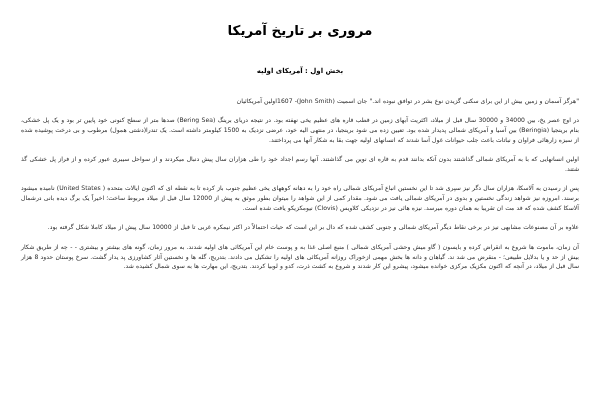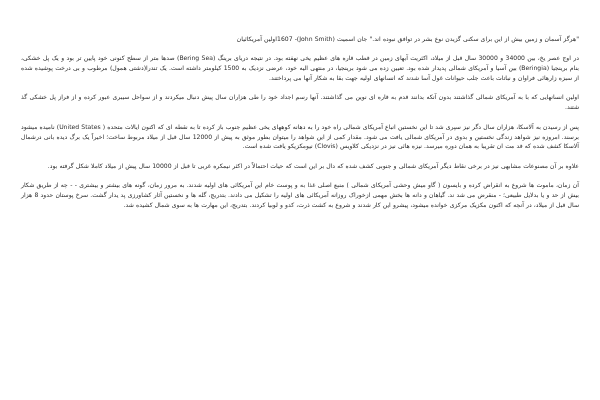--- a/index.html
+++ b/index.html
@@ -59,21 +59,23 @@
   }
   .quote-para {
     margin-bottom: 11px;
   }
 </style>
 </head>
 <body>
 
 <div class="page">
 
+  <h1 class="doc-title">مروری بر تاریخ آمریکا</h1>
 
+  <h2 class="section-heading">بخش اول : آمریکای اولیه</h2>
 
   <div class="body-block">
     <p class="para quote-para">"هرگز آسمان و زمین بیش از این برای سکنی گزیدن نوع بشر در توافق نبوده اند." جان اسمیت (John Smith)- 1607اولین آمریکائیان</p>
     <p class="para">در اوج عصر یخ، بین 34000 و 30000 سال قبل از میلاد، اکثریت آبهای زمین در قطب قاره های عظیم یخی نهفته بود. در نتیجه دریای برینگ (Bering Sea) صدها متر از سطح کنونی خود پایین تر بود و یک پل خشکی، بنام برینجیا (Beringia) بین آسیا و آمریکای شمالی پدیدار شده بود. تعیین زده می شود برینجیا، در منتهی الیه خود، عرضی نزدیک به 1500 کیلومتر داشته است. یک تندرا(دشتی همول) مرطوب و بی درخت پوشیده شده از سبزه زارهائی فراوان و نباتات باعث جلب حیوانات غول آسا شدند که انسانهای اولیه جهت بقا به شکار آنها می پرداختند.</p>
     <p class="para">اولین انسانهایی که با به آمریکای شمالی گذاشتند بدون آنکه بدانند قدم به قاره ای نوین می گذاشتند. آنها رسم اجداد خود را طی هزاران سال پیش دنبال میکردند و از سواحل سیبری عبور کرده و از فراز پل خشکی گذ شتند.</p>
     <p class="para">پس از رسیدن به آلاسکا، هزاران سال دگر نیز سپری شد تا این نخستین انباع آمریکای شمالی راه خود را به دهانه کوههای یخی عظیم جنوب باز کرده تا به نقطه ای که اکنون ایالات متحده ( United States) نامیده میشود برسند. امروزه نیز شواهد زندگی نخستین و بدوی در آمریکای شمالی یافت می شود. مقدار کمی از این شواهد را میتوان بطور موثق به پیش از 12000 سال قبل از میلاد مربوط ساخت؛ اخیراً یک برگ دیده بانی درشمال آلاسکا کشف شده که قد مت ان تقریبا به همان دوره میرسد. نیزه هائی نیز در نزدیکی کلاویس (Clovis) نیومکزیکو یافت شده است.</p>
     <p class="para">علاوه بر آن مصنوعات مشابهی نیز در برخی نقاط دیگر آمریکای شمالی و جنوبی کشف شده که دال بر این است که حیات احتمالاً در اکثر نیمکره غربی تا قبل از 10000 سال پیش از میلاد کاملا شکل گرفته بود.</p>
     <p class="para">آن زمان، ماموت ها شروع به انقراض کرده و بایسون ( گاو میش وحشی آمریکای شمالی ) منبع اصلی غذا به و پوست خام این آمریکائی های اولیه شدند. به مرور زمان، گونه های بیشتر و بیشتری - - چه از طریق شکار بیش از حد و یا بدلایل طبیعی؛ - منقرض می شد ند. گیاهان و دانه ها بخش مهمی ازخوراک روزانه آمریکائی های اولیه را تشکیل می دادند. بتدریج، گله ها و نخستین آثار کشاورزی پد یدار گشت. سرخ پوستان حدود 8 هزار سال قبل از میلاد، در آنچه که اکنون مکزیک مرکزی خوانده میشود، پیشرو این کار شدند و شروع به کشت ذرت، کدو و لوبیا کردند. بتدریج، این مهارت ها به سوی شمال کشیده شد.</p>
   </div>
 

